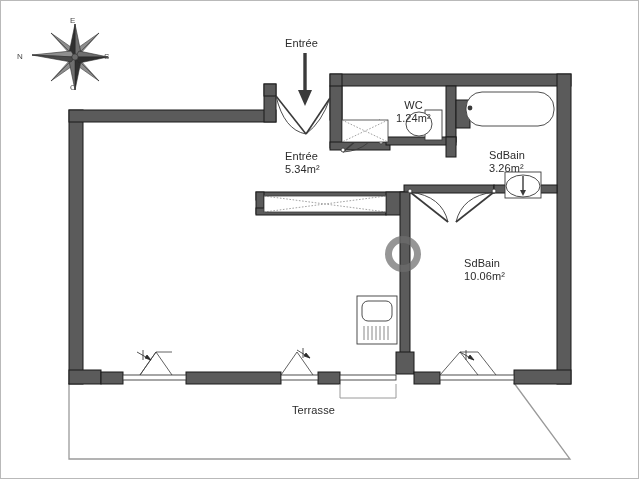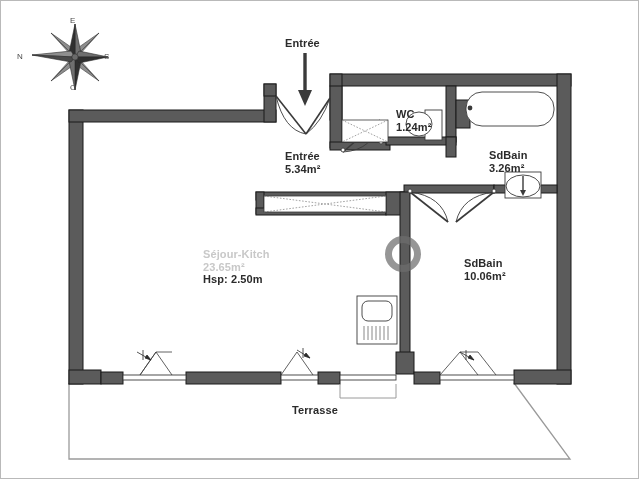--- a/index.html
+++ b/index.html
@@ -35,26 +35,26 @@
   }
   .roomlabel {
     position: absolute;
     font-family: "Liberation Sans", sans-serif;
     font-size: 11px;
     line-height: 12.5px;
     color: #2b2b2b;
     white-space: nowrap;
     letter-spacing: 0.1px;
   }
-  .roomlabel .ln { display: block; font-weight: bold; }
+  .roomlabel .ln { display: block; }
   .faded { color: #c8c8c8; }
   .faintest { color: #ebebeb; }
   .lbl-entree-top   { left: 285px; top: 37px;  }
   .lbl-entree-room  { left: 285px; top: 150px; }
-  .lbl-wc           { left: 396px; top: 108px;  }
+  .lbl-wc           { left: 396px; top: 99px; text-align: center;  }
   .lbl-sdbain       { left: 489px; top: 141px; margin-top: 8px; }
   .lbl-sejour       { left: 203px; top: 248px; }
   .lbl-chambre      { left: 464px; top: 257px; }
   .lbl-terrasse     { left: 292px; top: 404px; }
   .compass-letter {
     position: absolute;
     font-family: "Liberation Sans", sans-serif;
     font-size: 8px;
     color: #4a4a4a;
   }
@@ -283,25 +283,20 @@
   <div class="roomlabel lbl-wc">
     <span class="ln">WC</span>
     <span class="ln">1.24m²</span>
   </div>
 
   <div class="roomlabel lbl-sdbain">
     <span class="ln">SdBain</span>
     <span class="ln">3.26m²</span>
   </div>
 
-  <div class="roomlabel lbl-sejour">
-    <span class="ln faded">Séjour-Kitch</span>
-    <span class="ln faded">23.65m²</span>
-    <span class="ln">Hsp: 2.50m</span>
-  </div>
 
   <div class="roomlabel lbl-chambre">
     <span class="ln">SdBain</span>
     <span class="ln">10.06m²</span>
   </div>
 
   <div class="roomlabel lbl-terrasse">
     <span class="ln">Terrasse</span>
     <span class="ln faintest"></span>
   </div>

